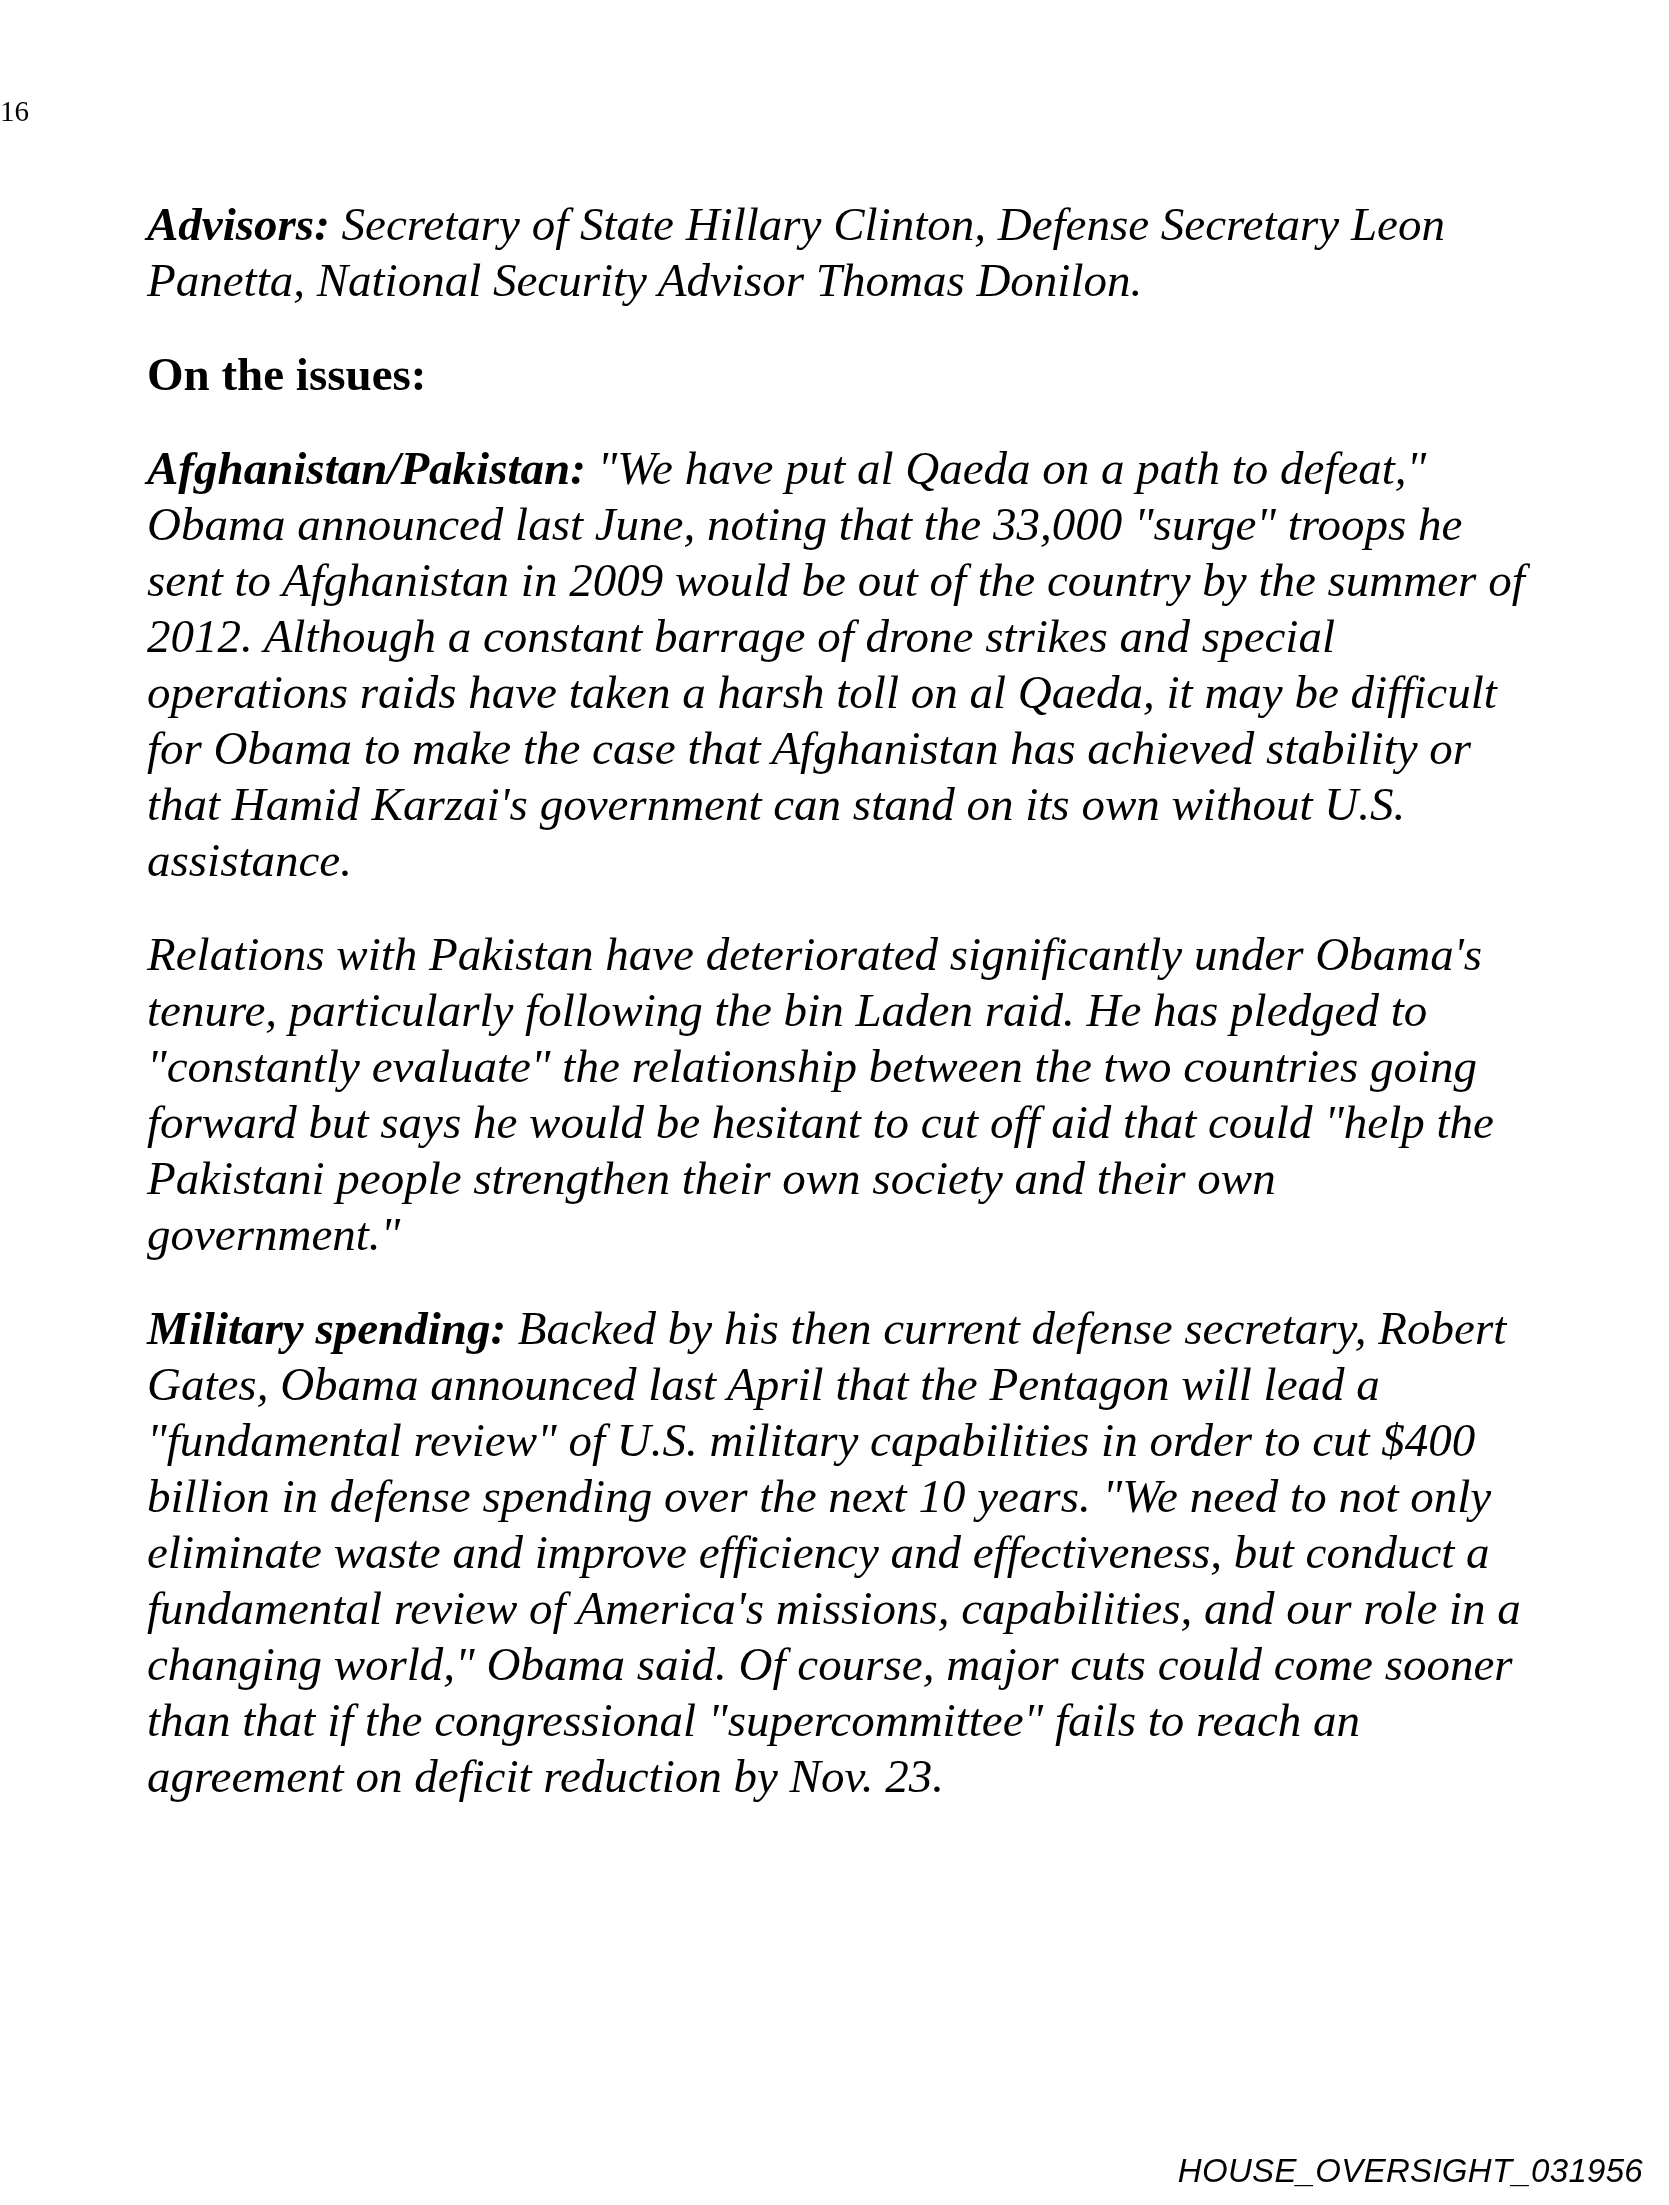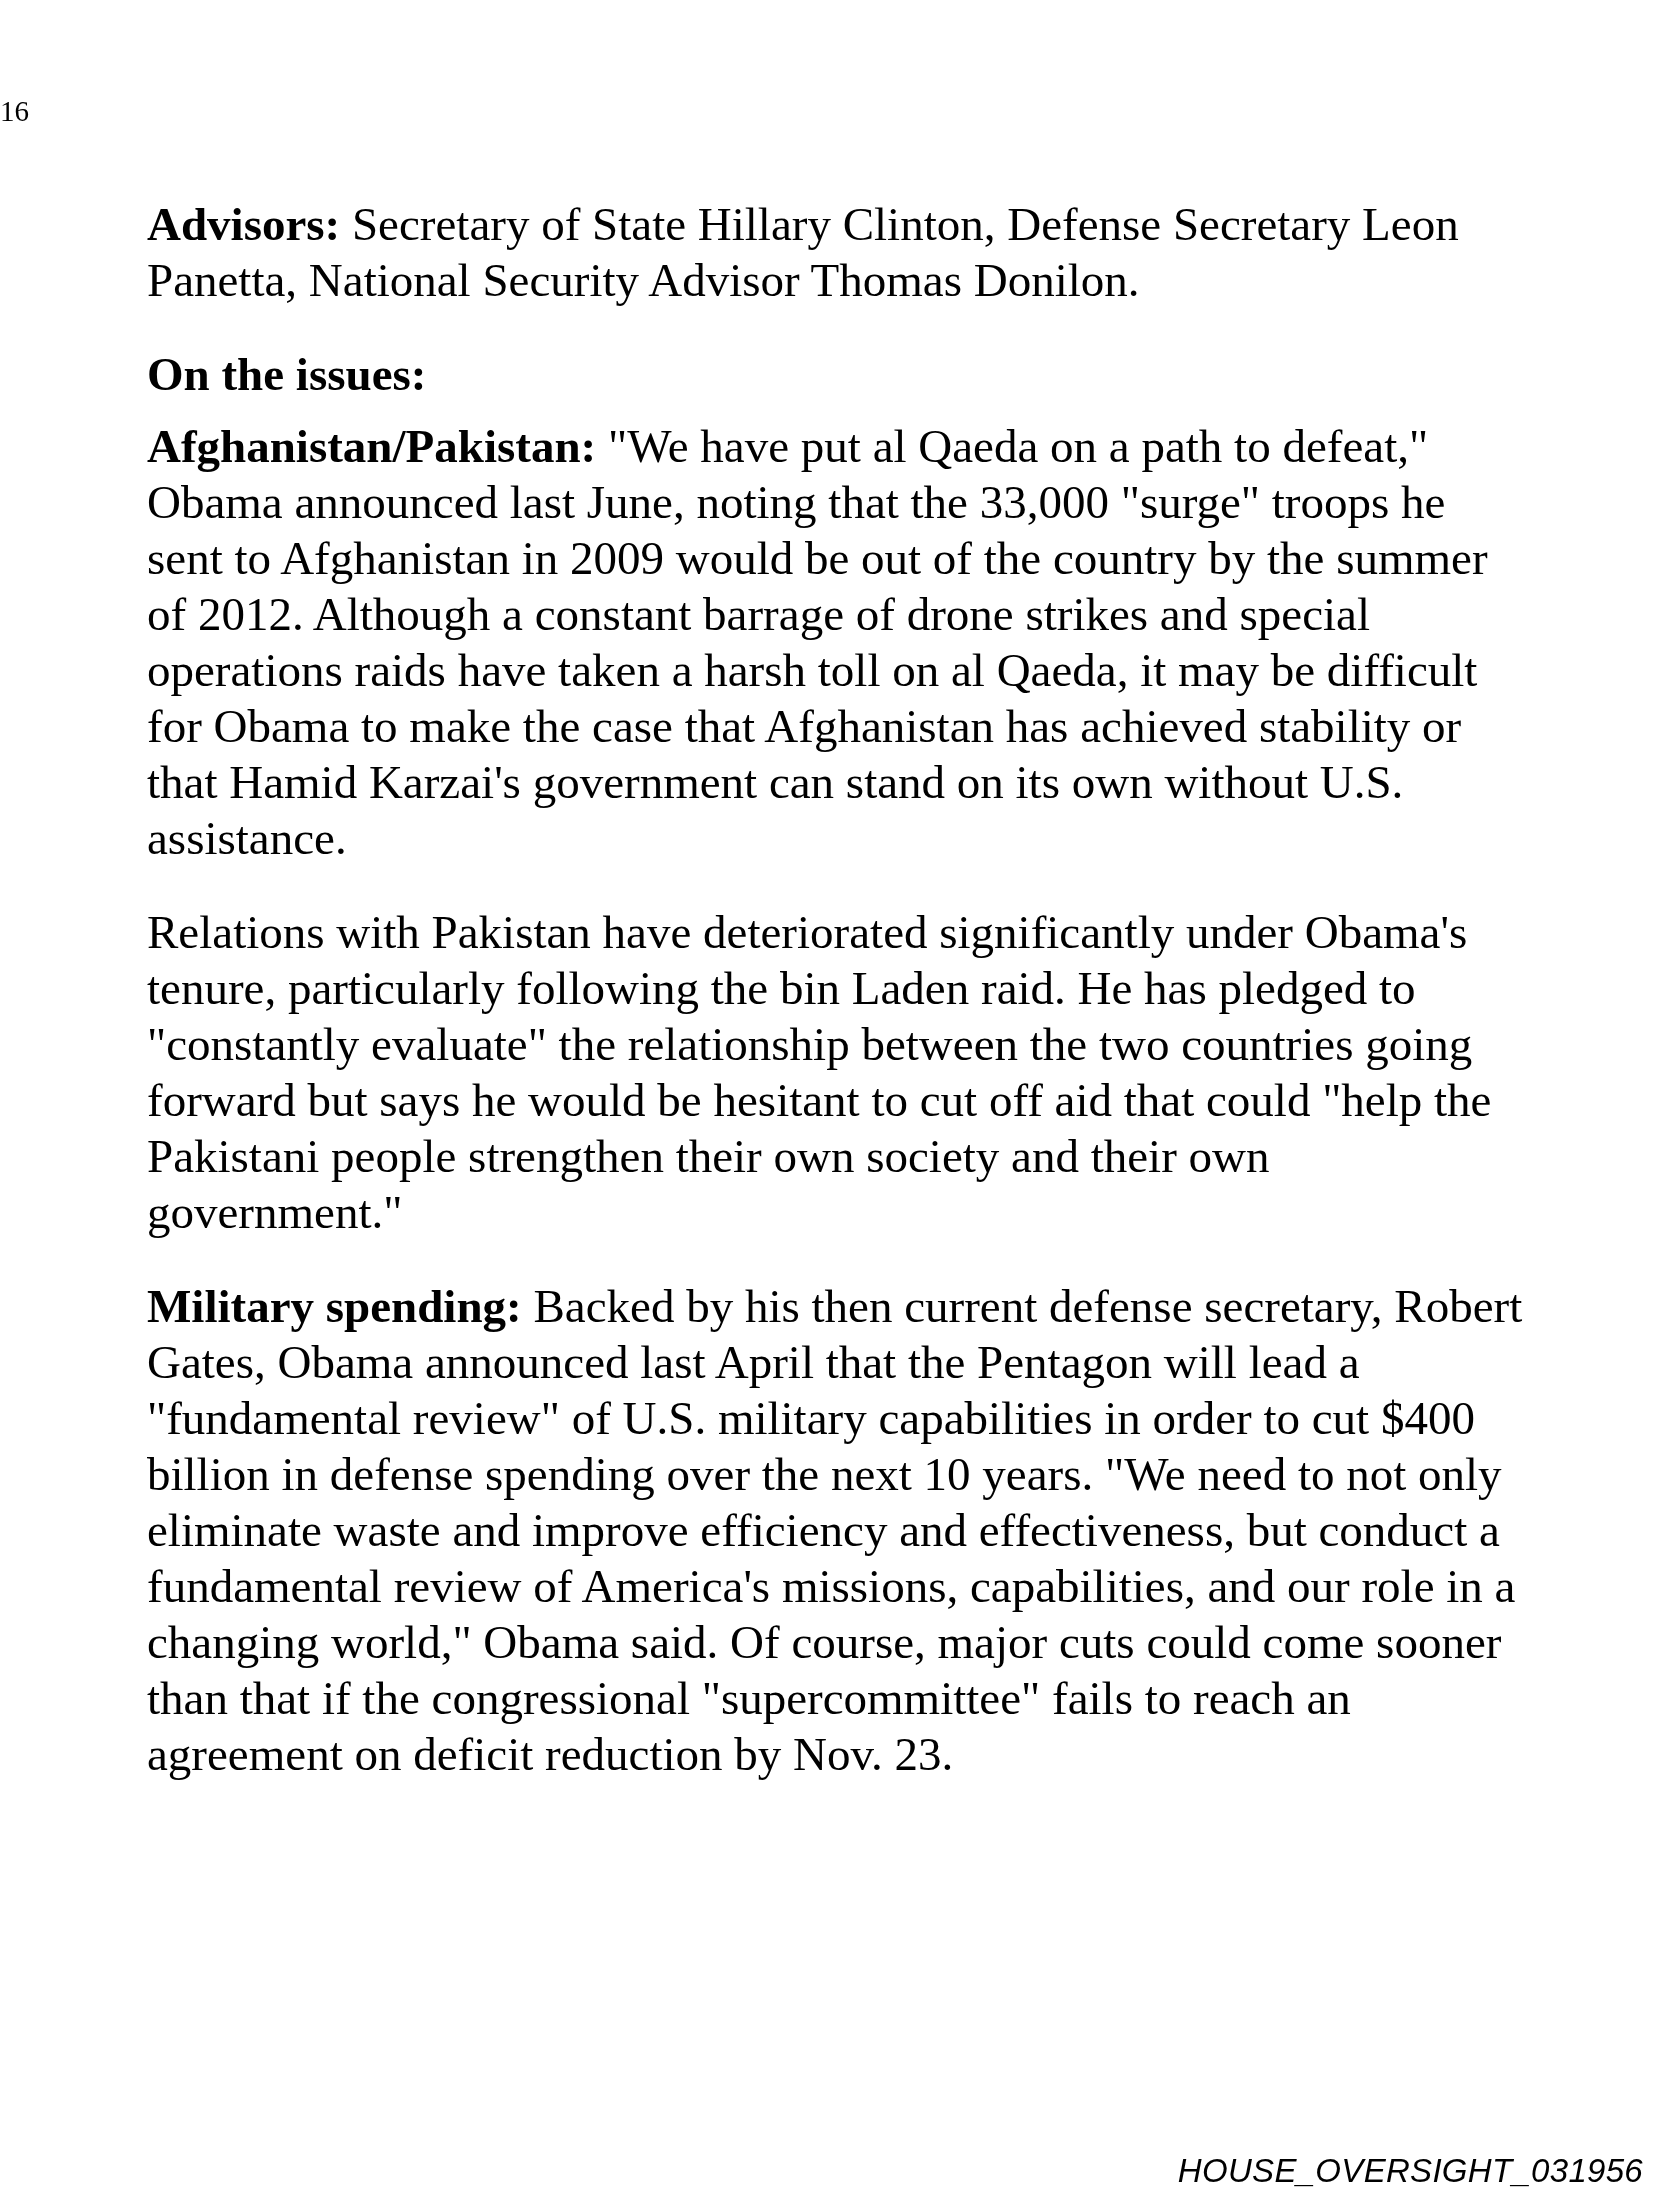--- a/index.html
+++ b/index.html
@@ -27,27 +27,28 @@
     .content {
       position: absolute;
       top: 196px;
       left: 147px;
       width: 1381px;
       font-size: 47px;
       line-height: 56px;
     }
     .para {
       margin: 0 0 38px 0;
+      font-style: italic;
     }
     .label {
       font-weight: bold;
     }
     .heading {
       font-weight: bold;
-      margin: 0 0 16px 0;
+      margin: 0 0 38px 0;
     }
     .footer-id {
       position: absolute;
       right: 26px;
       top: 2154px;
       font-family: "Liberation Sans", "DejaVu Sans", sans-serif;
       font-size: 33px;
       line-height: 1;
       letter-spacing: 0.3px;
       font-style: italic;

